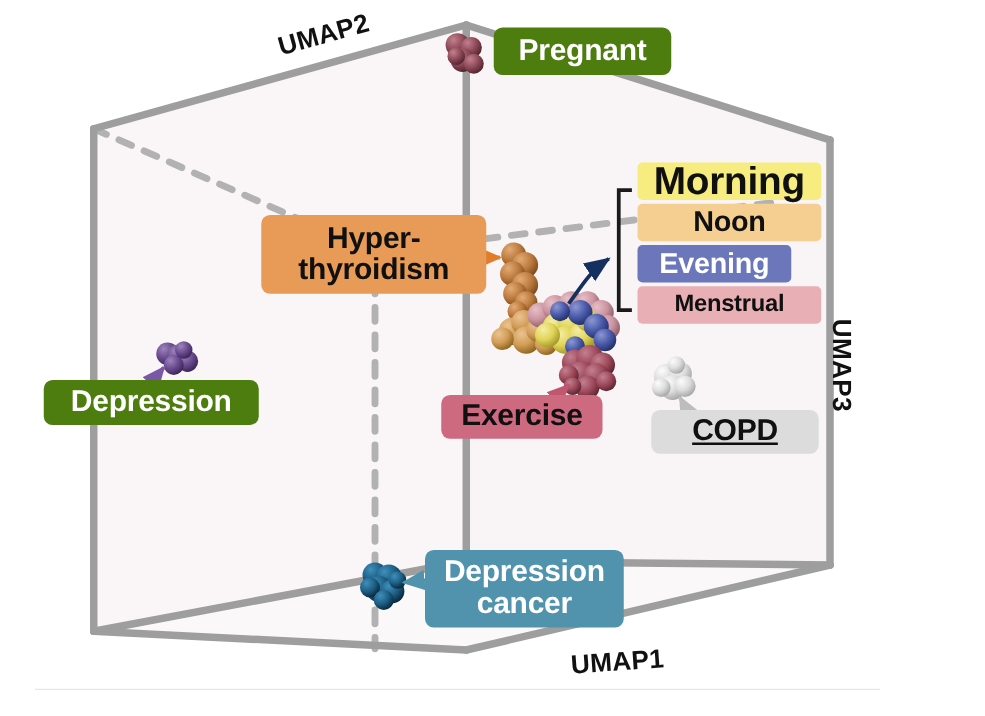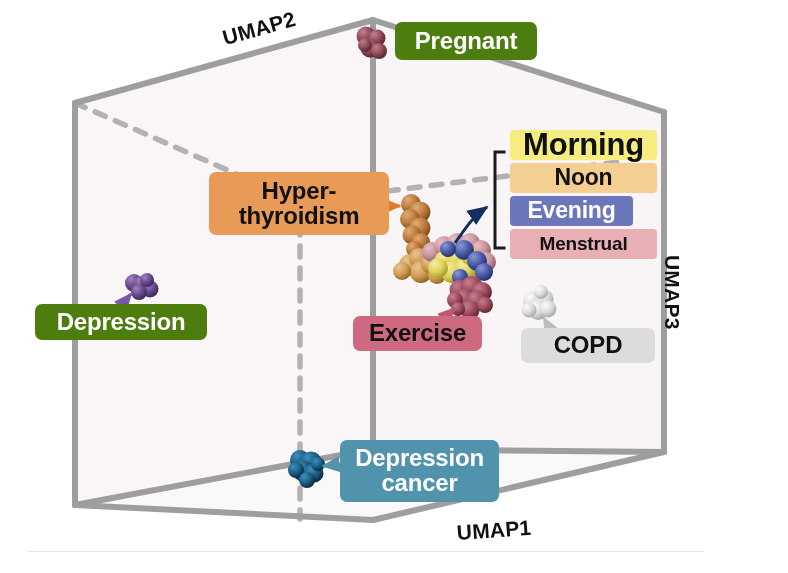--- a/index.html
+++ b/index.html
@@ -291,21 +291,21 @@
               background:#e89a57; color:#101010; font-size:24px;">Hyper-
 thyroidism</div>
 
   <div class="chip" style="left:35px; top:304px; width:172px; height:36px;
               background:#4d7c0f; color:#ffffff; font-size:24px;">Depression</div>
 
   <div class="chip" style="left:353px; top:316px; width:129px; height:35px;
               background:#cd6a80; color:#101010; font-size:24px;">Exercise</div>
 
   <div class="chip" style="left:521px; top:328px; width:134px; height:35px;
-              background:#dcdcdc; color:#101010; font-size:24px;">COPD</div>
+              background:#dcdcdc; color:#101010; font-size:24px;text-decoration:underline;">COPD</div>
 
   <div class="chip" style="left:340px; top:440px; width:159px; height:62px;
               background:#5192ad; color:#ffffff; font-size:24px;">Depression
 cancer</div>
 
   <div class="chip sq" style="left:510px; top:130px; width:147px; height:30px;
               background:#f6ec7f; color:#101010; font-size:31px;">Morning</div>
 
   <div class="chip sq" style="left:510px; top:163px; width:147px; height:30px;
               background:#f5cf92; color:#101010; font-size:23px;text-align:right;">Noon</div>

